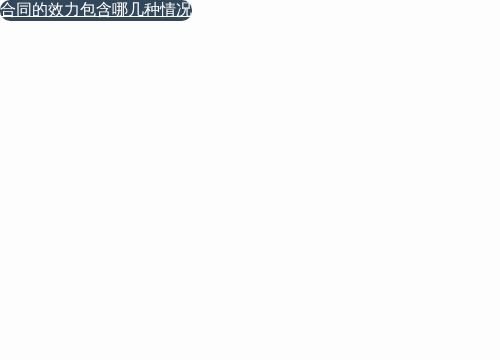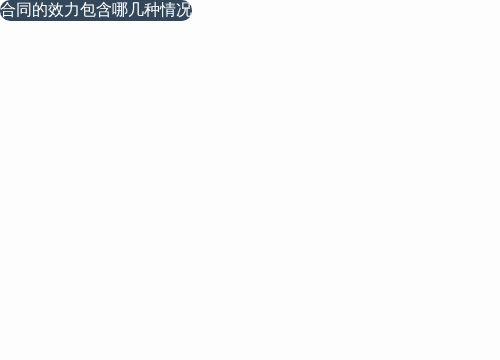--- a/index.html
+++ b/index.html
@@ -1,18 +1,18 @@
 <!DOCTYPE html>
 <html><head>
 <meta charset="utf-8">
 <style>
   html,body{margin:0;padding:0;}
   body{width:500px;height:360px;background:#fdfdfd;font-family:"Liberation Sans",sans-serif;overflow:hidden;}
   #stage{position:relative;width:500px;height:360px;}
-  .node{position:absolute;box-sizing:border-box;display:flex;align-items:flex-end;justify-content:center;}
+  .node{position:absolute;box-sizing:border-box;display:flex;align-items:flex-end;justify-content:center;text-decoration:underline;}
   .root{background:#33475b;color:#fff;border-radius:10px;}
 </style>
 </head>
 <body>
 
 <div id="stage">
   <div class="node root">
     <span>合同的效力包含哪几种情况</span>
   </div>
 </div>

